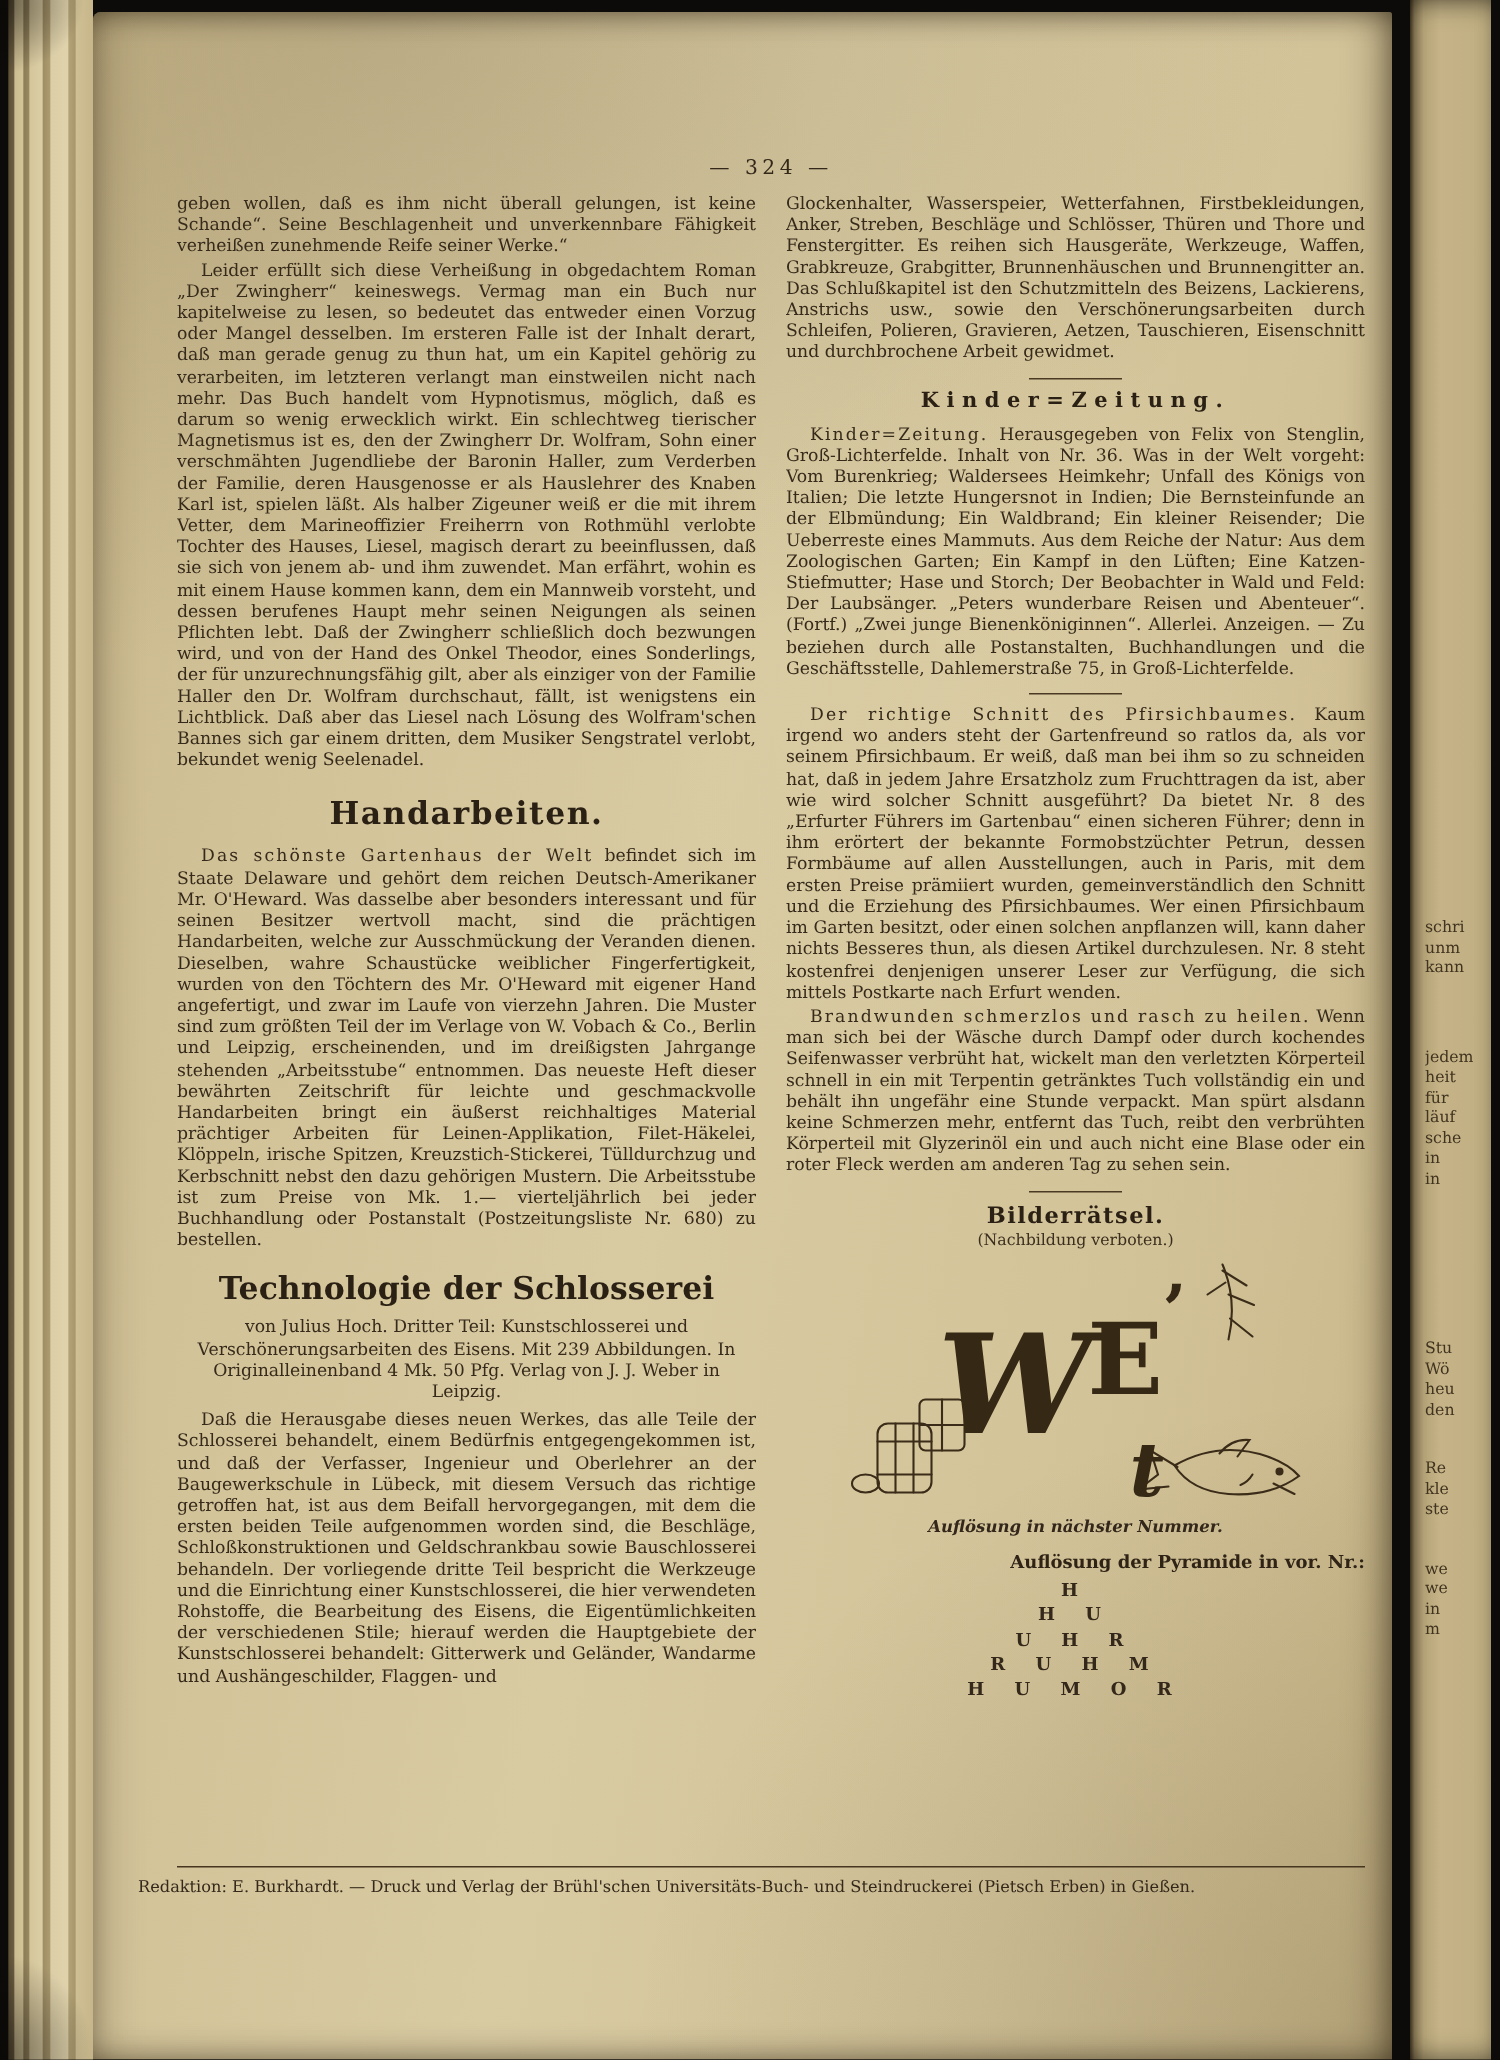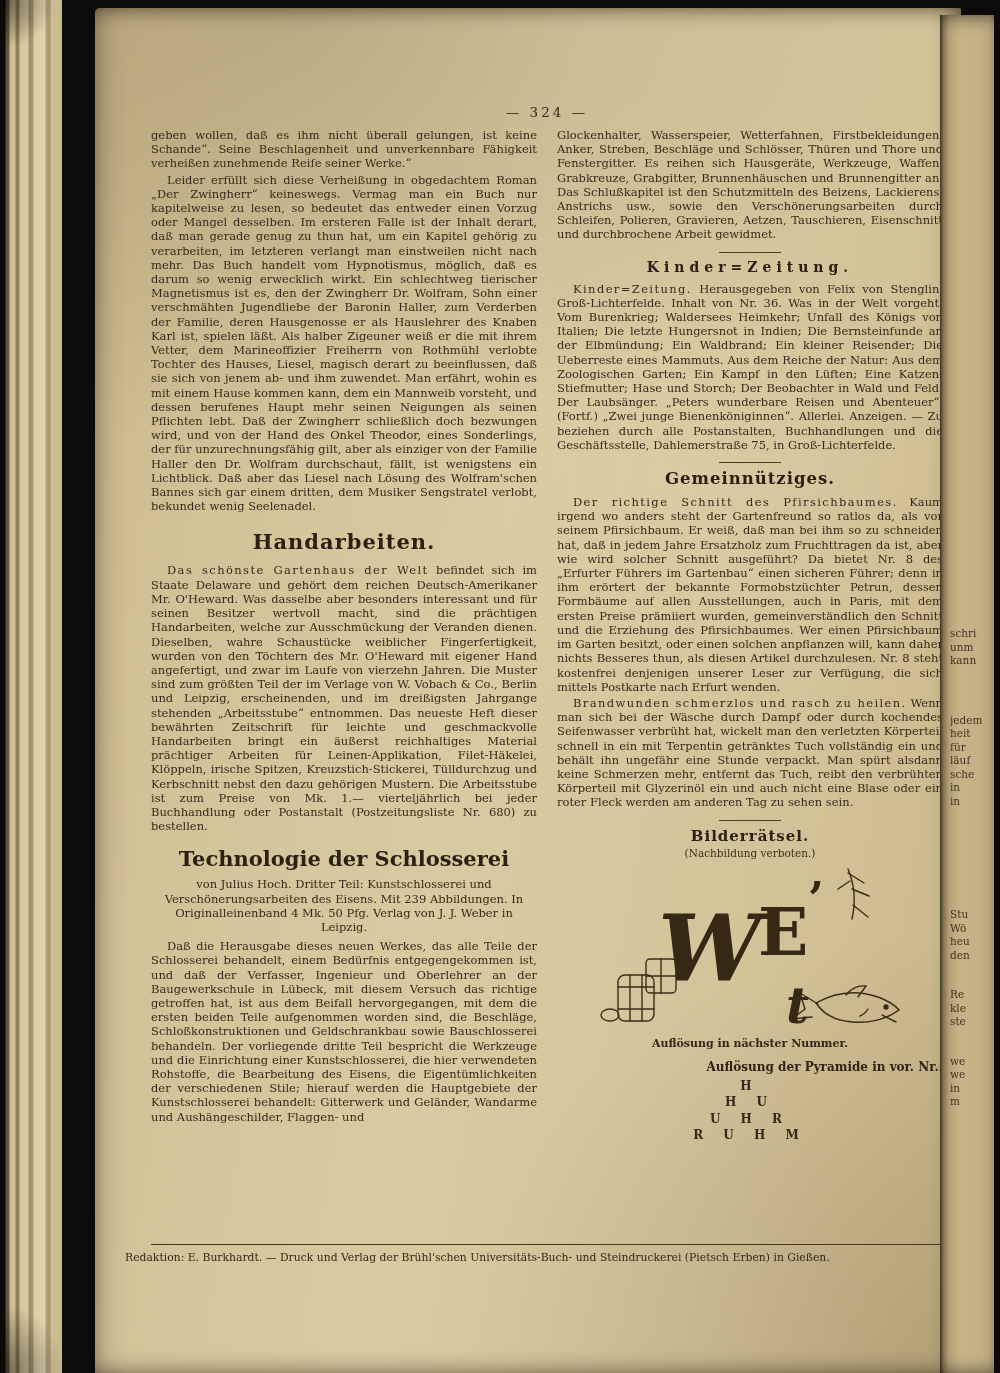--- a/index.html
+++ b/index.html
@@ -37,21 +37,20 @@
     background:
       radial-gradient(120% 55% at 22% 0%, rgba(62,47,24,0.16), rgba(62,47,24,0) 60%),
       radial-gradient(90% 50% at 100% 100%, rgba(70,55,30,0.18), rgba(70,55,30,0) 65%),
       radial-gradient(40% 30% at 70% 35%, rgba(255,245,215,0.10), rgba(255,245,215,0) 70%),
       linear-gradient(100deg,#c9b88b 0%,#d2c298 18%,#d8caa1 45%,#d3c399 75%,#c8b688 100%);
     box-shadow:
       inset -16px 0 26px -12px rgba(32,24,10,0.55),
       inset 0 12px 22px -14px rgba(32,24,10,0.6),
       inset 0 -14px 24px -16px rgba(32,24,10,0.45),
       inset 22px 0 32px -22px rgba(45,33,15,0.4);
-    margin-left: 33px;
   }
   .page-number{
     position:absolute;top:96px;left:56px;width:792px;text-align:center;
     font-size:13.5px;letter-spacing:3px;color:#33281a;
   }
   .col{position:absolute;top:120px;width:386px;max-height:1112px;overflow:hidden;}
   .col-left{left:56px;}
   .col-right{left:462px;}
   .bt{
     font-size:11.5px;line-height:14.2px;text-align:justify;
@@ -64,31 +63,31 @@
   h2,h3{font-family:"DejaVu Serif",serif;color:#2a2013;text-align:center;font-weight:bold;}
   .h-handarbeiten{font-size:21px;letter-spacing:1px;margin:16px 0 9px 0;}
   .h-tech{font-size:21px;margin:13px 0 6px 0;}
   .h-kinder{font-size:14px;letter-spacing:5px;margin:6px 0 7px 0;}
   .h-gemein{font-size:16.5px;letter-spacing:1px;margin:6px 0 7px 0;}
   .h-bilder{font-size:15px;letter-spacing:1px;margin:6px 0 2px 0;}
   .subtitle{text-align:center;font-size:11.5px;line-height:14.2px;color:#362b1b;margin:0 6px 5px 6px;}
   .divider{width:62px;height:1px;background:#4a3a24;margin:10px auto 6px auto;}
   .note{text-align:center;font-size:10.5px;margin:0 0 4px 0;color:#3a2e1d;}
   .illu{display:block;margin:2px auto 0 auto;}
-  .caption{text-align:center;font-size:11px;font-weight:bold;margin:2px 0 10px 0;color:#32271a;}
+  .caption{text-align:center;font-size:11px;font-weight:bold;margin:2px 0 10px 0;color:#32271a;font-style:italic;}
   .sol-title{text-align:right;font-size:12px;font-weight:bold;margin:8px 0 4px 0;color:#2e2315;}
   .pyr-line{text-align:center;letter-spacing:8px;font-weight:bold;font-size:12px;line-height:16.5px;color:#33281a;}
   .footer-rule{position:absolute;left:56px;width:792px;top:1236px;height:1px;background:#46351f;}
   .page-footer{
     position:absolute;top:1243px;left:30px;width:820px;text-align:left;
     font-size:10.8px;color:#33281a;
   }
   
   .page-sliver{
-    position:absolute;right:6px;top:15px;bottom:0;width:54px;
+    position:absolute;right:6px;top:0;bottom:0;width:54px;
     background:linear-gradient(90deg,#473b26 0px,#8a7a57 3px,#b4a377 9px,#c6b488 20px,#bfae81 54px);
     box-shadow:inset 0 10px 18px -10px rgba(10,8,5,0.7), inset 0 -10px 18px -10px rgba(10,8,5,0.6);
   }
   .sliver-text{
     position:absolute;top:612px;left:10px;right:2px;
     font-size:10.5px;line-height:13.5px;color:#40331f;
   }
   .frag{white-space:nowrap;overflow:hidden;}
   .mt46{margin-top:46px;}
   .mt100{margin-top:100px;}
@@ -115,21 +114,20 @@
   </div>
 
   <div class="col col-right">
     <p class="bt">Glockenhalter, Wasserspeier, Wetterfahnen, Firstbekleidungen, Anker, Streben, Beschläge und Schlösser, Thüren und Thore und Fenstergitter. Es reihen sich Hausgeräte, Werkzeuge, Waffen, Grabkreuze, Grabgitter, Brunnenhäuschen und Brunnengitter an. Das Schlußkapitel ist den Schutzmitteln des Beizens, Lackierens, Anstrichs usw., sowie den Verschönerungsarbeiten durch Schleifen, Polieren, Gravieren, Aetzen, Tauschieren, Eisenschnitt und durchbrochene Arbeit gewidmet.</p>
 
     <div class="divider"></div>
     <h3 class="h-kinder">Kinder=Zeitung.</h3>
     <p class="bt indent"><span class="sperr">Kinder=Zeitung.</span><span> Herausgegeben von Felix von Stenglin, Groß-Lichterfelde. Inhalt von Nr. 36. Was in der Welt vorgeht: Vom Burenkrieg; Waldersees Heimkehr; Unfall des Königs von Italien; Die letzte Hungersnot in Indien; Die Bernsteinfunde an der Elbmündung; Ein Waldbrand; Ein kleiner Reisender; Die Ueberreste eines Mammuts. Aus dem Reiche der Natur: Aus dem Zoologischen Garten; Ein Kampf in den Lüften; Eine Katzen-Stiefmutter; Hase und Storch; Der Beobachter in Wald und Feld: Der Laubsänger. „Peters wunderbare Reisen und Abenteuer“. (Fortf.) „Zwei junge Bienenköniginnen“. Allerlei. Anzeigen. — Zu beziehen durch alle Postanstalten, Buchhandlungen und die Geschäftsstelle, Dahlemerstraße 75, in Groß-Lichterfelde.</span></p>
 
     <div class="divider"></div>
-    <h3 class="h-gemein">Gemeinnütziges.</h3>
     <p class="bt indent"><span class="sperr">Der richtige Schnitt des Pfirsichbaumes.</span><span> Kaum irgend wo anders steht der Gartenfreund so ratlos da, als vor seinem Pfirsichbaum. Er weiß, daß man bei ihm so zu schneiden hat, daß in jedem Jahre Ersatzholz zum Fruchttragen da ist, aber wie wird solcher Schnitt ausgeführt? Da bietet Nr. 8 des „Erfurter Führers im Gartenbau“ einen sicheren Führer; denn in ihm erörtert der bekannte Formobstzüchter Petrun, dessen Formbäume auf allen Ausstellungen, auch in Paris, mit dem ersten Preise prämiiert wurden, gemeinverständlich den Schnitt und die Erziehung des Pfirsichbaumes. Wer einen Pfirsichbaum im Garten besitzt, oder einen solchen anpflanzen will, kann daher nichts Besseres thun, als diesen Artikel durchzulesen. Nr. 8 steht kostenfrei denjenigen unserer Leser zur Verfügung, die sich mittels Postkarte nach Erfurt wenden.</span></p>
     <p class="bt indent"><span class="sperr">Brandwunden schmerzlos und rasch zu heilen.</span><span> Wenn man sich bei der Wäsche durch Dampf oder durch kochendes Seifenwasser verbrüht hat, wickelt man den verletzten Körperteil schnell in ein mit Terpentin getränktes Tuch vollständig ein und behält ihn ungefähr eine Stunde verpackt. Man spürt alsdann keine Schmerzen mehr, entfernt das Tuch, reibt den verbrühten Körperteil mit Glyzerinöl ein und auch nicht eine Blase oder ein roter Fleck werden am anderen Tag zu sehen sein.</span></p>
 
     <div class="divider"></div>
     <h3 class="h-bilder">Bilderrätsel.</h3>
     <p class="note">(Nachbildung verboten.)</p>
 
     <svg class="illu" width="340" height="172" viewBox="0 0 340 172">
       <g stroke="#3a2c18" fill="none" stroke-width="1.4" stroke-linecap="round">
 
@@ -170,20 +168,21 @@
     </svg>
 
     <p class="caption">Auflösung in nächster Nummer.</p>
 
     <p class="sol-title">Auflösung der Pyramide in vor. Nr.:</p>
     <div>
       <div class="pyr-line">H</div>
       <div class="pyr-line">H U</div>
       <div class="pyr-line">U H R</div>
       <div class="pyr-line">R U H M</div>
+      <div class="pyr-line">H U M O R</div>
     </div>
   </div>
 
   <div class="footer-rule"></div>
   <div class="page-footer">Redaktion: E. Burkhardt. — Druck und Verlag der Brühl'schen Universitäts-Buch- und Steindruckerei (Pietsch Erben) in Gießen.</div>
 </div>
 
 <div class="page-sliver">
   <div class="sliver-text">
     <div class="frag">schri</div>

